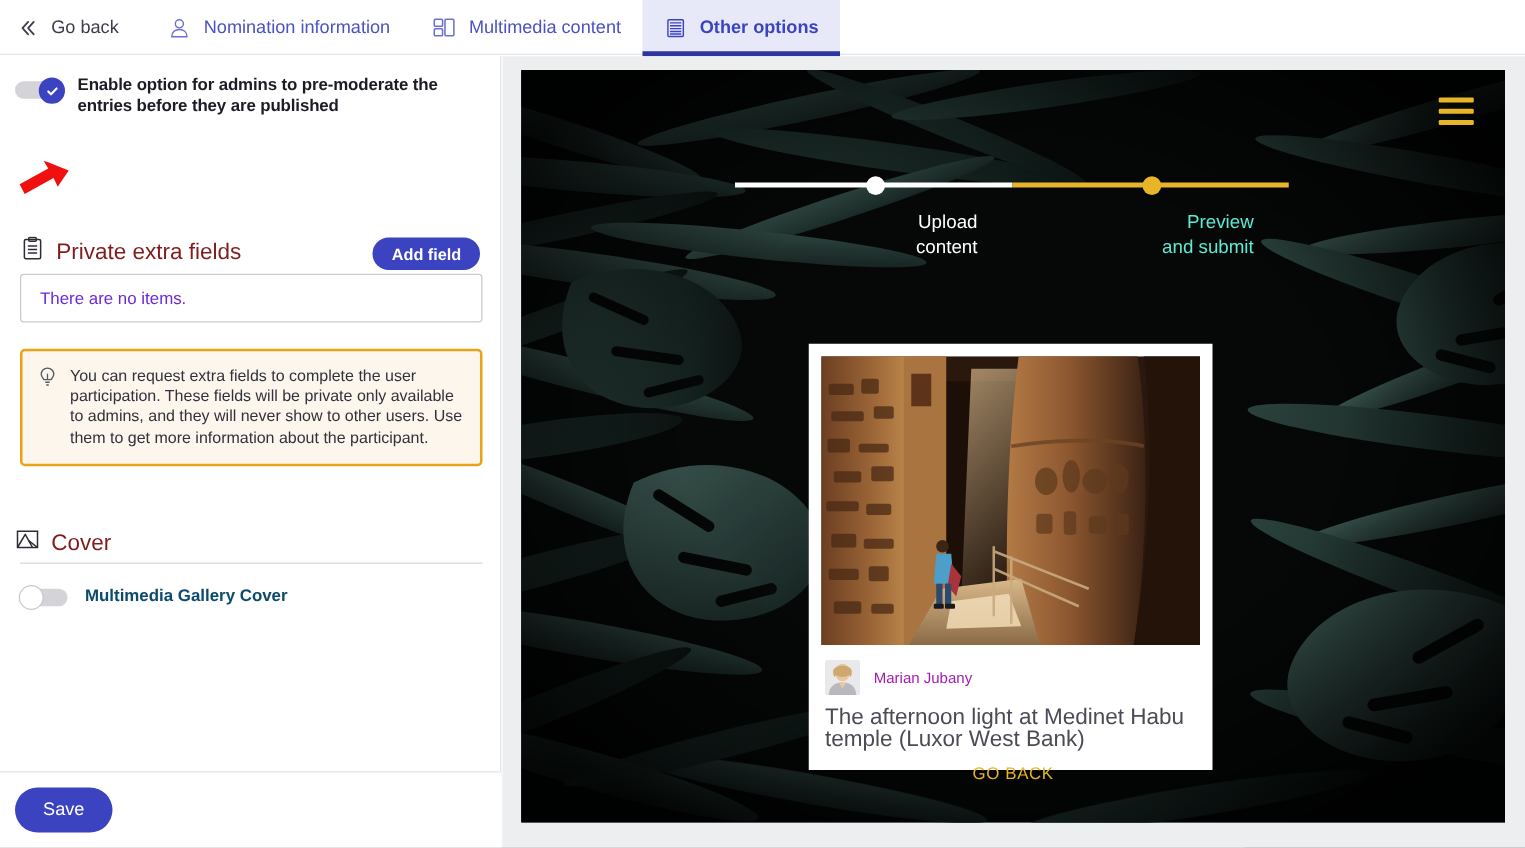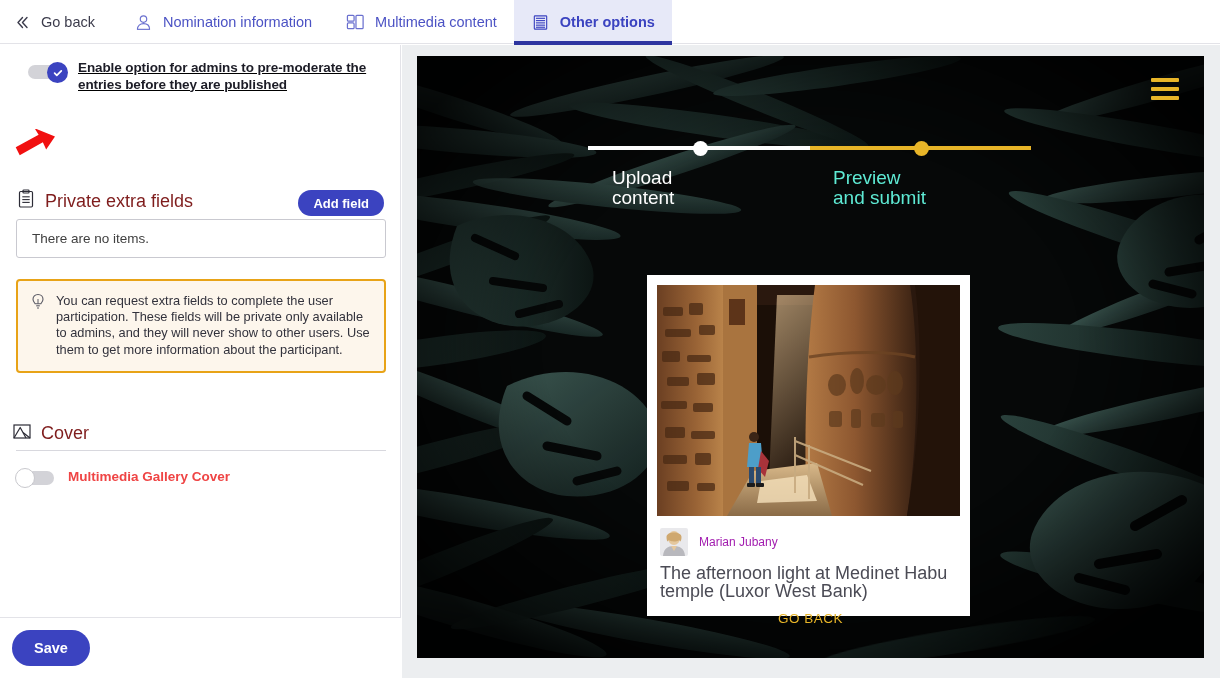--- a/index.html
+++ b/index.html
@@ -41,28 +41,28 @@
   }
   .sidebar-body { position: relative; height: 572px; }
   .sidebar-footer {
     position: absolute; left: 0; bottom: 0; width: 401px; height: 61px;
     border-top: 1px solid #e3e3e8; background: #fff;
   }
   .save-btn {
     position: absolute; left: 12px; top: 12px;
     width: 78px; height: 36px; border-radius: 18px;
     background: #3b43c0; color: #fff; border: none;
-    font-size: 14.5px; font-weight: bold; cursor: pointer;
+    font-size: 14.5px; font-weight: normal; cursor: pointer;
     font-family: "Liberation Sans", sans-serif;
   }
 
   
   .toggle-row {
-    position: absolute; left: 28px; top: 15px; width: 370px;
-    display: flex; align-items: flex-start; gap: 12px; text-decoration: underline;
+    position: absolute; left: 12px; top: 15px; width: 370px;
+    display: flex; align-items: flex-start; gap: 12px;
   }
   .switch {
     position: relative; width: 38px; height: 18px; flex: 0 0 38px;
     margin-top: 3px; cursor: pointer;
   }
   .switch .track {
     position: absolute; left: 0; top: 2px; width: 38px; height: 14px;
     border-radius: 7px; background: #d3d3d8;
   }
   .switch.on .knob {
@@ -93,39 +93,39 @@
     position: absolute; right: 16px; top: 145px;
     height: 26px; padding: 0 15px; border-radius: 13px;
     background: #3b43c0; color: #fff; border: none;
     font-size: 13px; font-weight: bold; cursor: pointer;
     font-family: "Liberation Sans", sans-serif;
   }
   .empty-box {
     position: absolute; left: 16px; top: 174px; width: 370px; height: 39px;
     border: 1px solid #c9c9d0; border-radius: 3px;
     display: flex; align-items: center; padding-left: 15px;
-    font-size: 13.5px; color: #404040; background: #fff;
+    font-size: 13.5px; color: #6d28d9; background: #fff;
   }
   .tip-box {
     position: absolute; left: 16px; top: 234px; width: 370px;
     border: 2px solid #e8a317; border-radius: 4px; background: #fdf6ec;
     padding: 12px 14px 13px 12px;
     display: flex; gap: 10px;
   }
   .tip-text { font-size: 12.8px; color: #32323c; line-height: 16.2px; }
 
   .divider {
     position: absolute; left: 16px; top: 405px; width: 370px; height: 1px;
     background: #d8d8de;
   }
   .cover-toggle-row {
     position: absolute; left: 16px; top: 421px;
     display: flex; align-items: center; gap: 14px;
   }
-  .cover-toggle-label { font-size: 13.5px; font-weight: bold; color: #ef4444; }
+  .cover-toggle-label { font-size: 13.5px; font-weight: bold; color: #0c4a6e; }
 
   
   .preview-outer {
     position: absolute; left: 402px; top: 45px; width: 818px; height: 633px;
     background: #eceef0;
   }
   .preview {
     position: absolute; left: 15px; top: 11px; width: 787px; height: 602px;
     background: #050607; overflow: hidden;
   }
@@ -139,22 +139,22 @@
 
   
   .stepper { position: absolute; left: 0; right: 0; top: 80px; height: 90px; }
   .step-line { position: absolute; left: 171px; top: 10px; width: 443px; height: 4px; }
   .step-line .seg-left  { position: absolute; left: 0;   top: 0; width: 50%; height: 4px; background: #fdfdfd; }
   .step-line .seg-right { position: absolute; left: 50%; top: 0; width: 50%; height: 4px; background: #e8b528; }
   .dot { position: absolute; top: -5px; width: 15px; height: 15px; border-radius: 50%; }
   .dot.white  { left: 105px; background: #ffffff; }
   .dot.yellow { left: 326px; background: #e8b528; }
   .step-label {
-    position: absolute; top: 32px; width: 170px; text-align: left;
-    font-size: 19px; line-height: 20px;
+    position: absolute; top: 32px; width: 170px; text-align: right;
+    font-size: 15px; line-height: 20px;
   }
   .step-label.l1 { left: 195px; color: #ffffff; }
   .step-label.l2 { left: 416px; color: #5eead4; }
 
   
   .card {
     position: absolute; left: 230px; top: 219px; width: 323px;
     background: #ffffff; padding: 10px 10px 2px 10px;
   }
   .card-photo { width: 303px; height: 231px; position: relative; overflow: hidden; display: block; }

